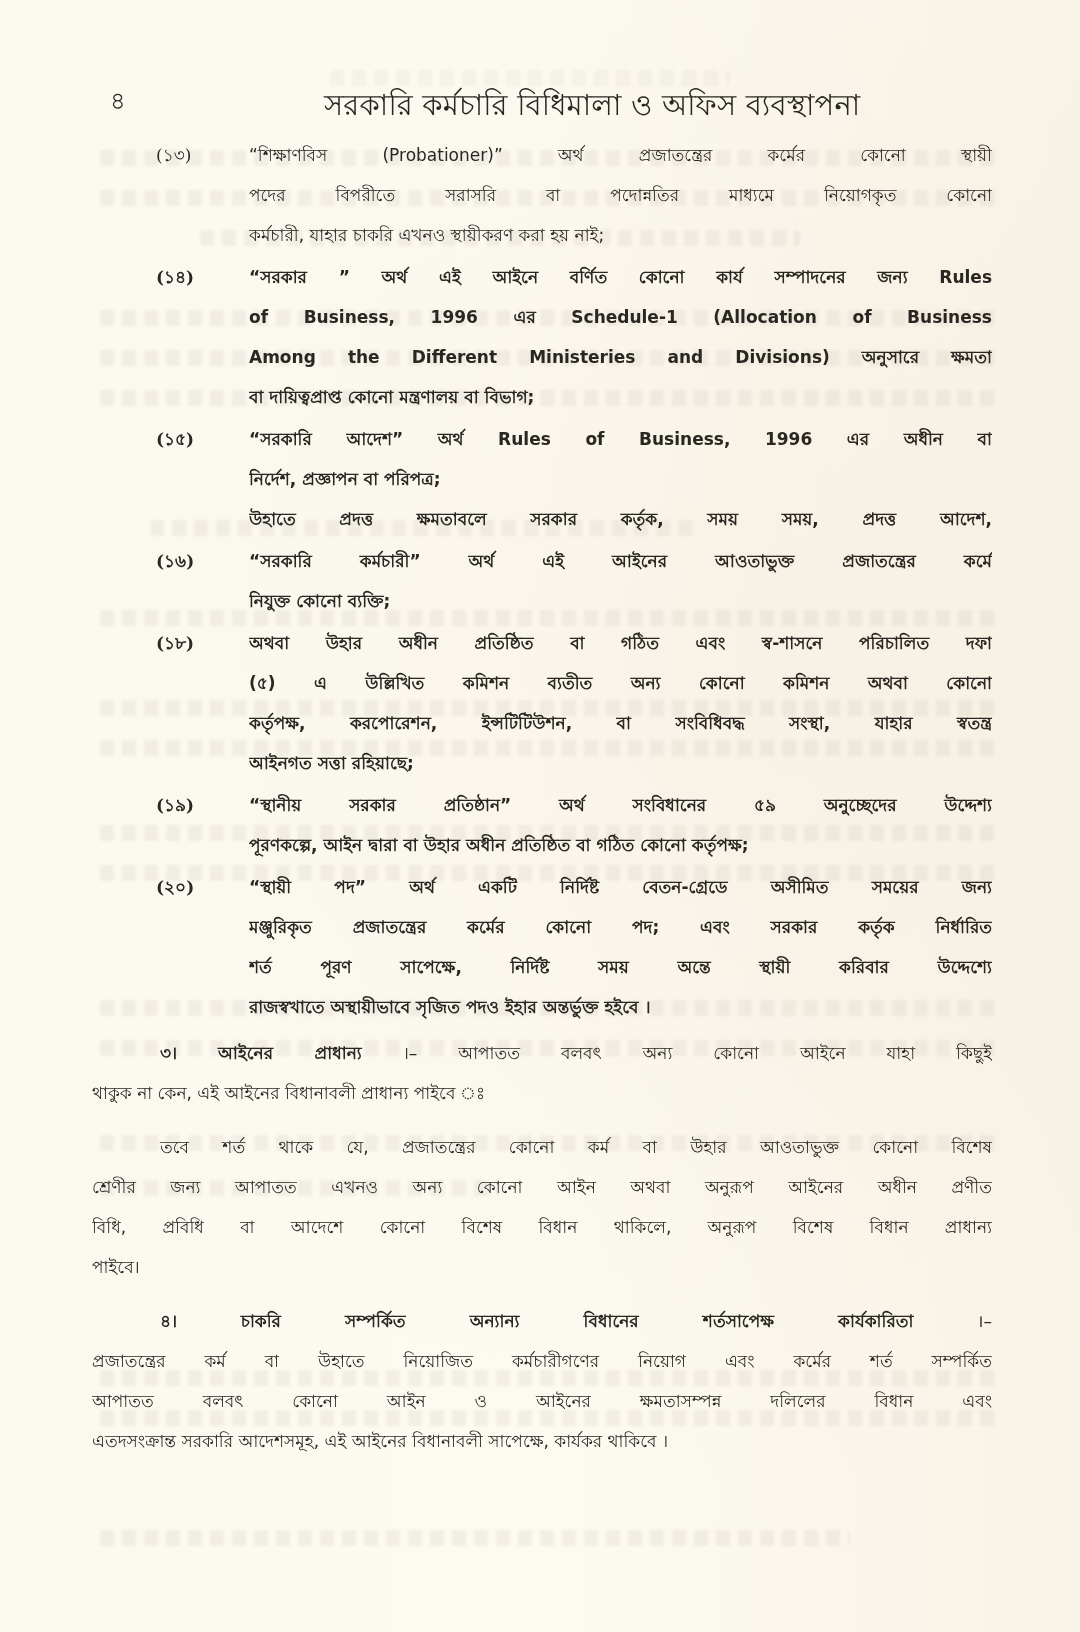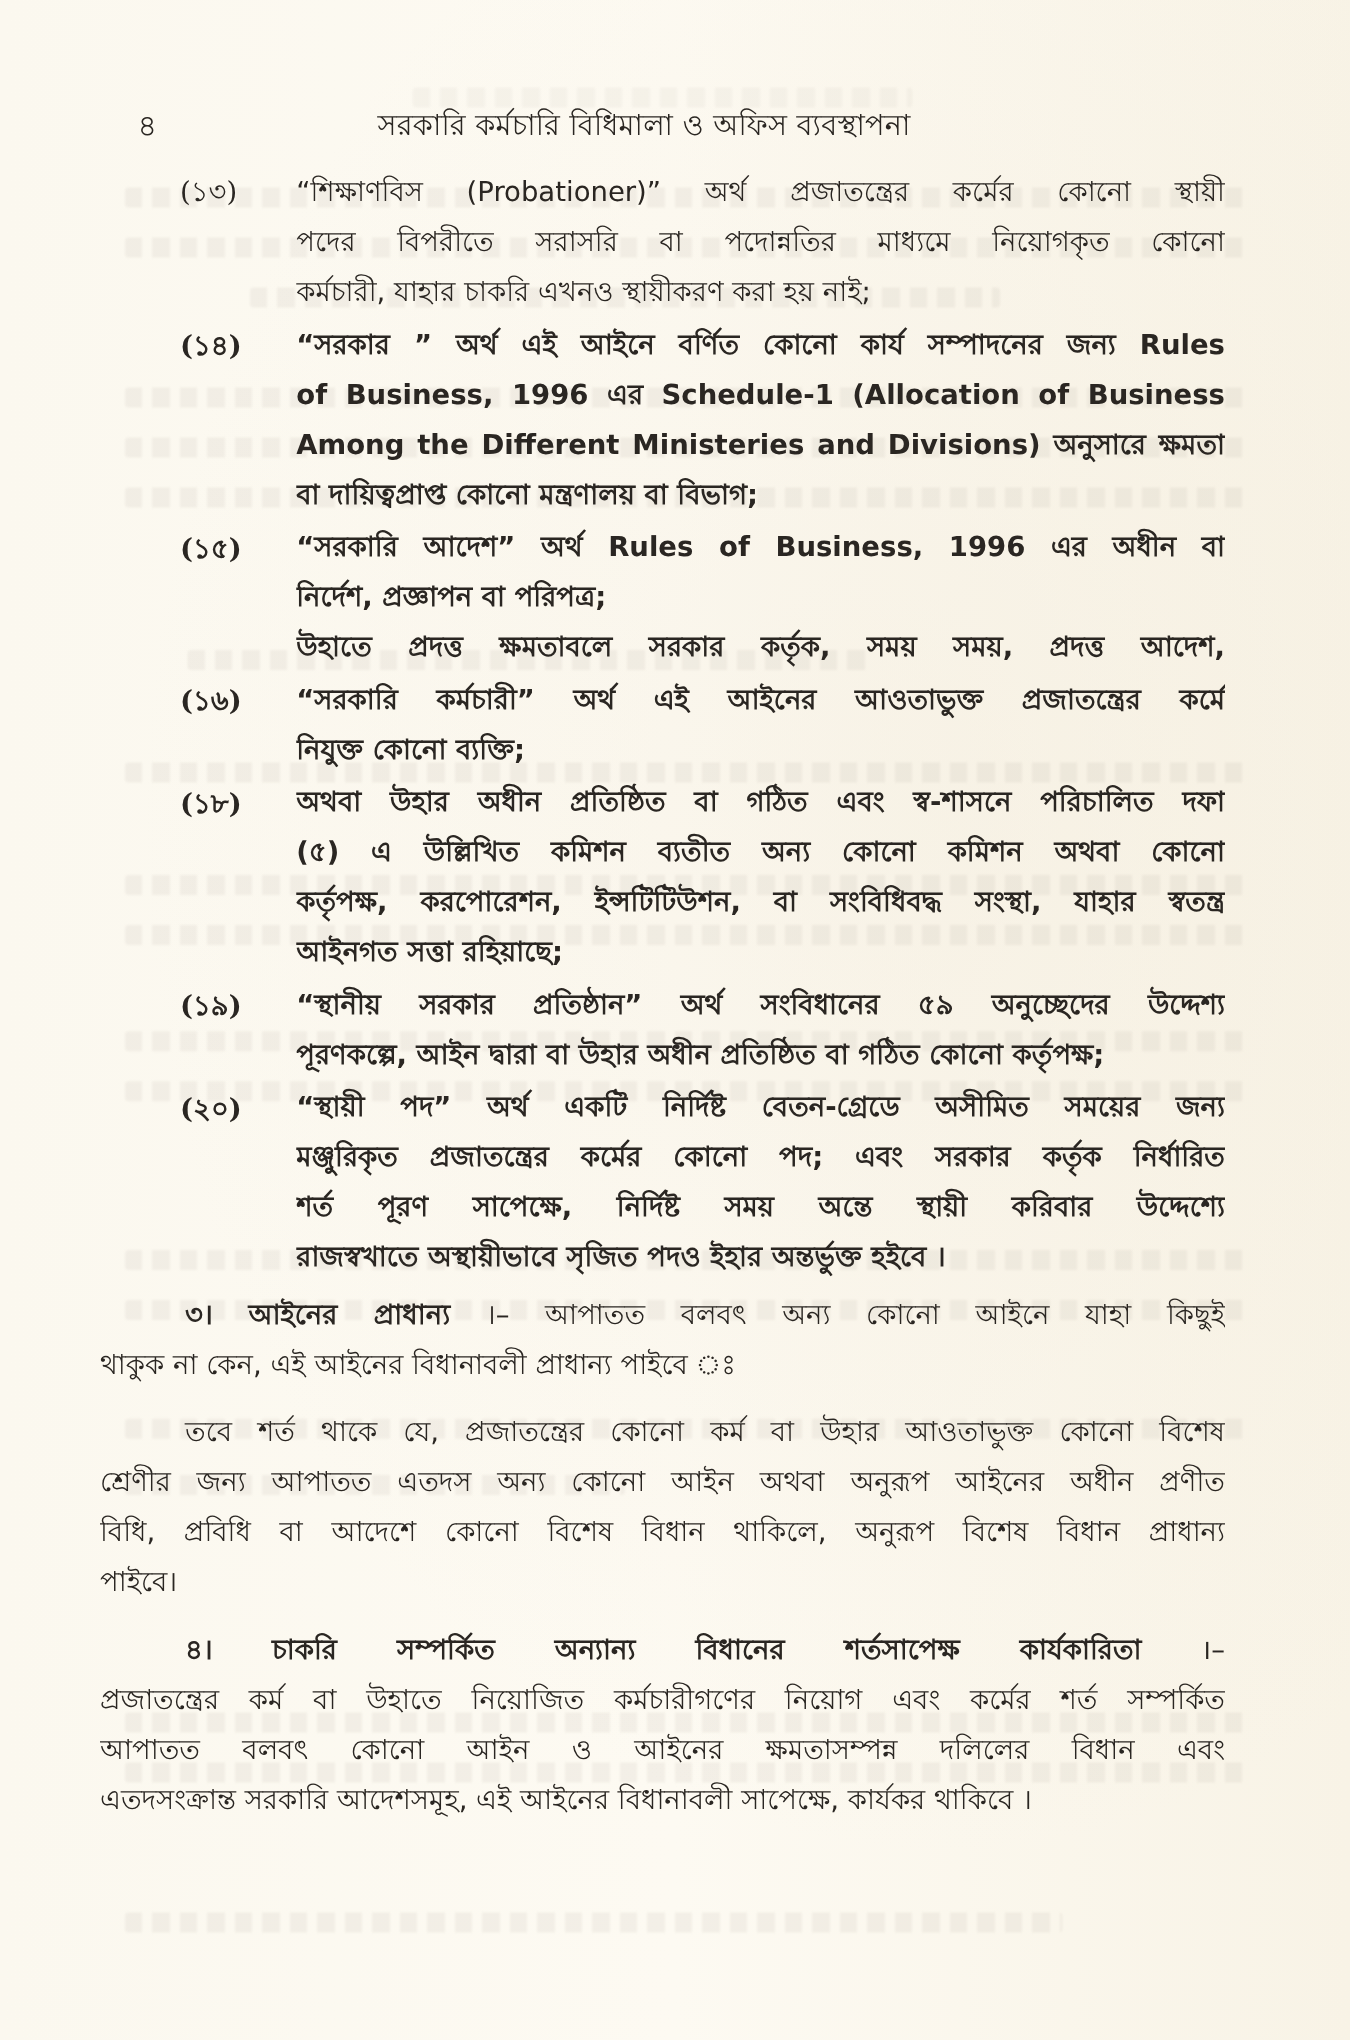--- a/index.html
+++ b/index.html
@@ -43,32 +43,32 @@
     }
     .page-number {
       position: absolute;
       left: 0;
       top: 0;
       font-size: 24px;
       font-family: "DejaVu Serif", "Liberation Serif", serif;
     }
     .running-title {
       position: absolute;
-      left: 192px;
+      left: 214px;
       top: 0;
-      font-size: 23px;
+      font-size: 29px;
       letter-spacing: 0.2px;
       text-align: center;
     }
     .content {
       position: absolute;
       top: 135px;
-      left: 80px;
+      left: 92px;
       width: 900px;
-      font-size: 22px;
+      font-size: 17px;
       line-height: 40px;
     }
     .def {
       position: relative;
       padding-left: 157px;
       margin-bottom: 0;
     }
     .def-num {
       position: absolute;
       left: 64px;
@@ -194,21 +194,21 @@
         <span class="sec-heading">৩।</span>
         <span class="sec-heading">আইনের প্রাধান্য</span>
         <span>।–</span>
         <span>আপাতত বলবৎ অন্য কোনো আইনে যাহা কিছুই</span>
       </span>
       <span class="sec-line last">থাকুক না কেন, এই আইনের বিধানাবলী প্রাধান্য পাইবে ঃ</span>
     </div>
 
     <div class="section para">
       <span class="sec-line first">তবে শর্ত থাকে যে, প্রজাতন্ত্রের কোনো কর্ম বা উহার আওতাভুক্ত কোনো বিশেষ</span>
-      <span class="sec-line">শ্রেণীর জন্য আপাতত এতদস অন্য কোনো আইন অথবা অনুরূপ আইনের অধীন প্রণীত</span>
+      <span class="sec-line">শ্রেণীর জন্য আপাতত এখনও অন্য কোনো আইন অথবা অনুরূপ আইনের অধীন প্রণীত</span>
       <span class="sec-line">বিধি, প্রবিধি বা আদেশে কোনো বিশেষ বিধান থাকিলে, অনুরূপ বিশেষ বিধান প্রাধান্য</span>
       <span class="sec-line last">পাইবে।</span>
     </div>
 
     <div class="section para">
       <span class="sec-line first">
         <span class="sec-heading">৪।</span>
         <span class="sec-heading">চাকরি সম্পর্কিত অন্যান্য বিধানের শর্তসাপেক্ষ কার্যকারিতা</span>
         <span>।–</span>
       </span>

